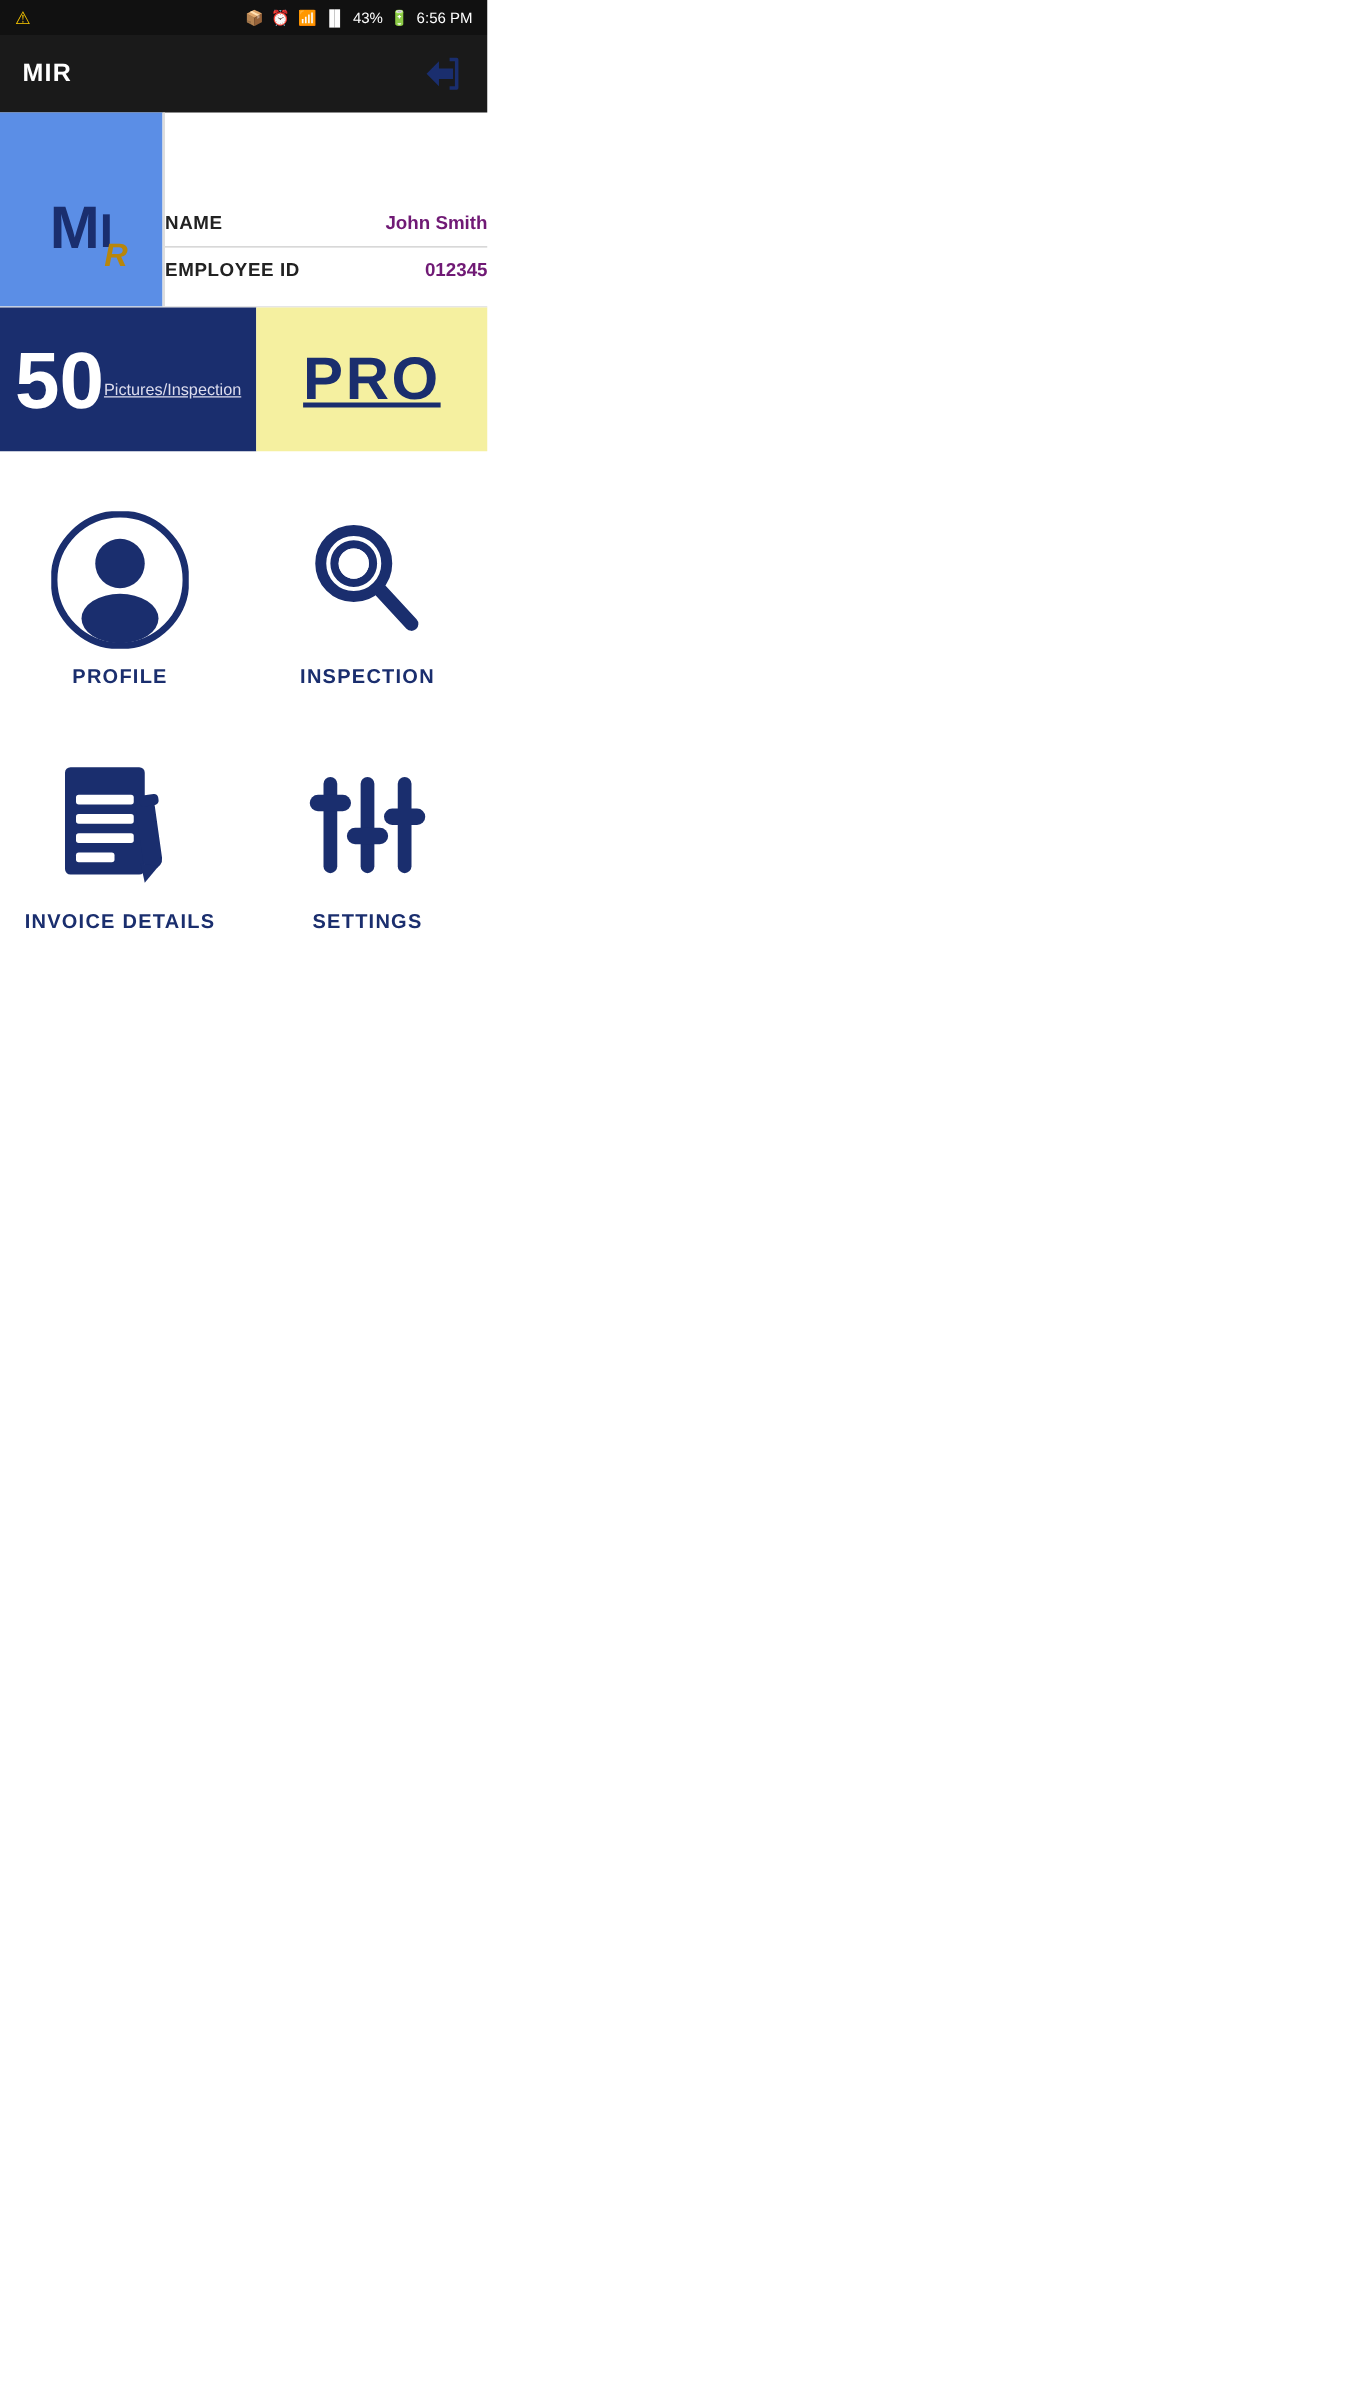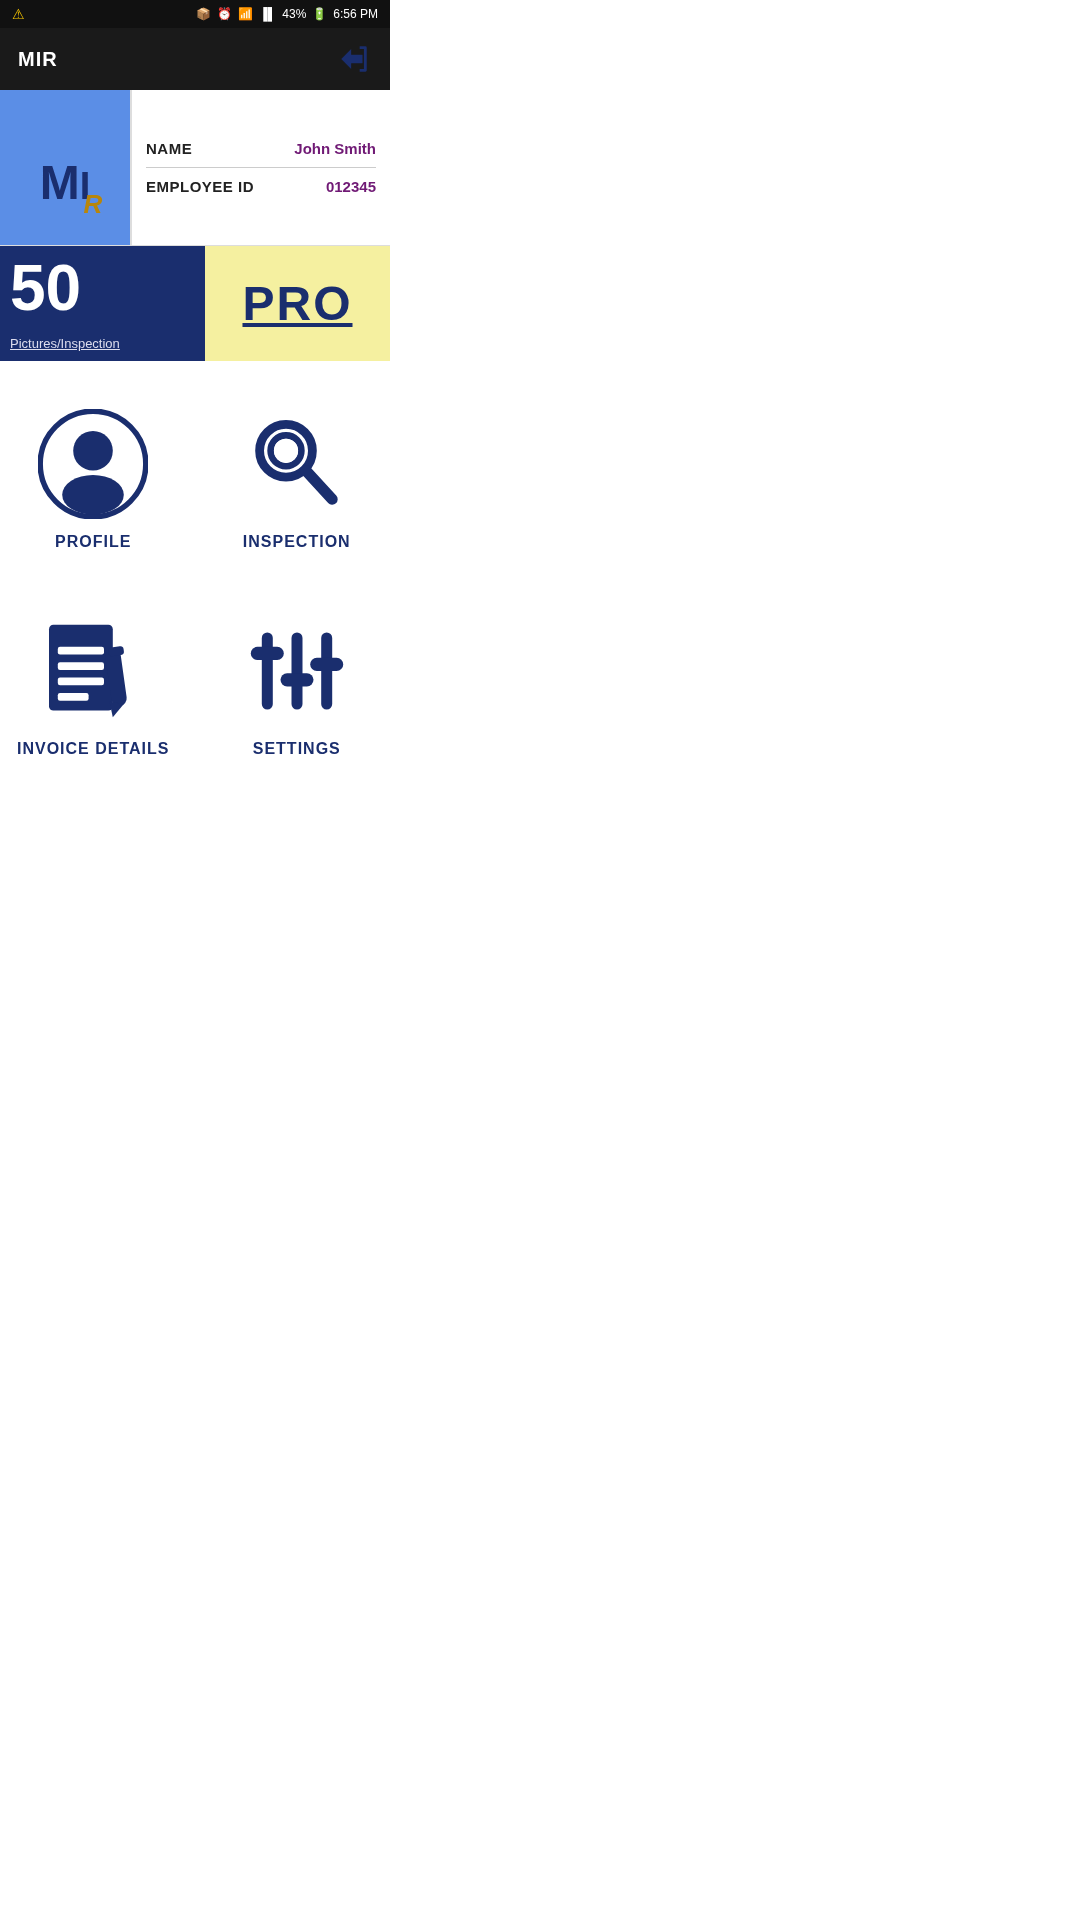--- a/index.html
+++ b/index.html
@@ -77,22 +77,22 @@
       font-size: 26px;
       font-style: italic;
       position: absolute;
       right: -12px;
       bottom: -10px;
     }
     .profile-info {
       flex: 1;
       display: flex;
       flex-direction: column;
-      justify-content: center;
-      padding: 10px 14px;
+      justify-content: flex-end;
+      padding: 10px 0;
       border-left: 2px solid #ddd;
     }
     .info-row {
       display: flex;
       justify-content: space-between;
       align-items: center;
       padding: 10px 0;
       border-bottom: 1px solid #ccc;
     }
     .info-row:last-child { border-bottom: none; }
@@ -111,21 +111,22 @@
     
     .stats-banner {
       display: flex;
       height: 115px;
     }
     .stat-count {
       background: #1a2e6e;
       color: #fff;
       flex: 1;
       display: flex;
-      flex-direction: column;
+      flex-direction: row;
+      align-items: center;
       justify-content: center;
       padding: 10px;
     }
     .stat-number {
       font-size: 64px;
       font-weight: bold;
       line-height: 1;
     }
     .stat-label {
       font-size: 13px;
@@ -145,21 +146,21 @@
       font-weight: 900;
       color: #1a2e6e;
       text-decoration: underline;
       letter-spacing: 2px;
     }
 
     
     .menu-grid {
       display: grid;
       grid-template-columns: 1fr 1fr;
-      gap: 17px;
+      gap: 6px;
       padding: 20px 0;
     }
     .menu-item {
       display: flex;
       flex-direction: column;
       align-items: center;
       justify-content: center;
       padding: 28px 10px 20px;
       cursor: pointer;
     }

